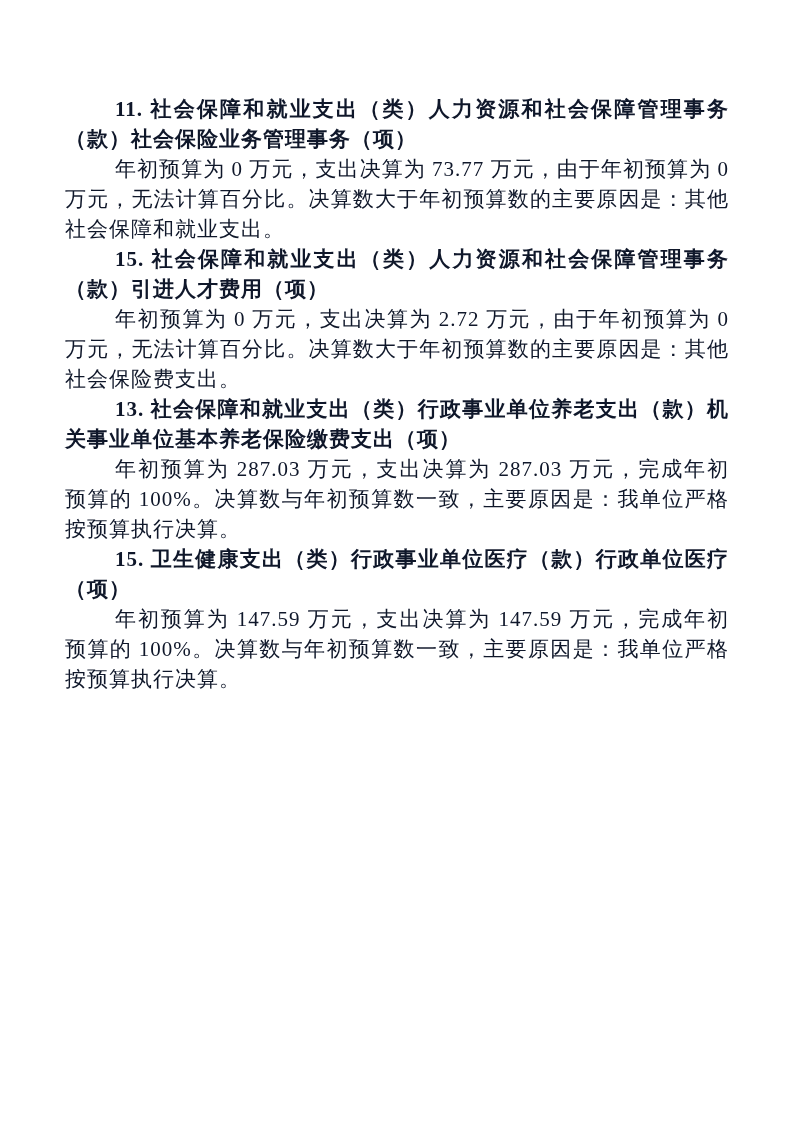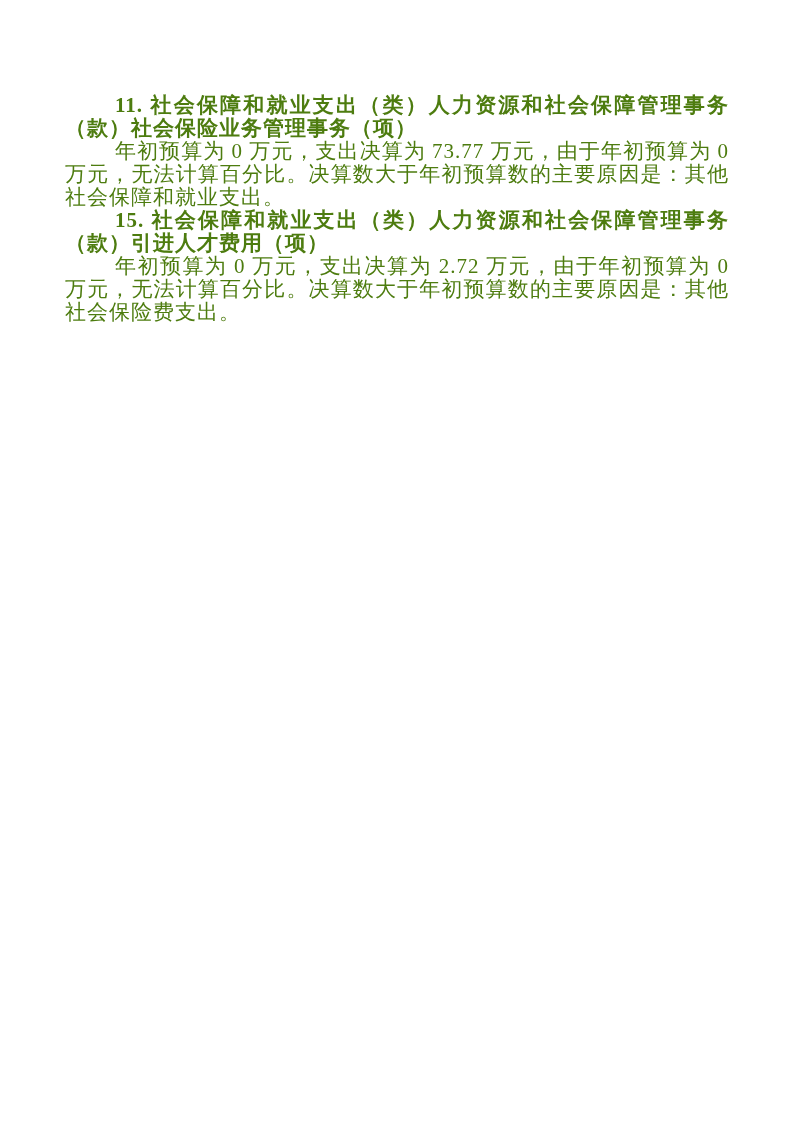--- a/index.html
+++ b/index.html
@@ -14,22 +14,22 @@
   .page {
     position: relative;
     width: 793px;
     height: 1122px;
     background: #ffffff;
     padding: 94px 64px 0 65px;
     overflow: hidden;
   }
   .entry p {
     font-size: 21px;
-    line-height: 23px;
-    color: #4d7c0f;
+    line-height: 30px;
+    color: #0f172a;
     letter-spacing: 1px;
     text-align: justify;
     text-align-last: left;
     text-indent: 50px;
     word-break: break-all;
   }
   .entry p.heading {
     font-weight: bold;
   }
 </style>
@@ -41,21 +41,29 @@
   <section class="entry">
     <p class="heading">11. 社会保障和就业支出（类）人力资源和社会保障管理事务（款）社会保险业务管理事务（项）</p>
     <p class="body-text">年初预算为 0 万元，支出决算为 73.77 万元，由于年初预算为 0 万元，无法计算百分比。决算数大于年初预算数的主要原因是：其他社会保障和就业支出。</p>
   </section>
 
   <section class="entry">
     <p class="heading">15. 社会保障和就业支出（类）人力资源和社会保障管理事务（款）引进人才费用（项）</p>
     <p class="body-text">年初预算为 0 万元，支出决算为 2.72 万元，由于年初预算为 0 万元，无法计算百分比。决算数大于年初预算数的主要原因是：其他社会保险费支出。</p>
   </section>
 
+  <section class="entry">
+    <p class="heading">13. 社会保障和就业支出（类）行政事业单位养老支出（款）机关事业单位基本养老保险缴费支出（项）</p>
+    <p class="body-text">年初预算为 287.03 万元，支出决算为 287.03 万元，完成年初预算的 100%。决算数与年初预算数一致，主要原因是：我单位严格按预算执行决算。</p>
+  </section>
 
   <section class="entry">
   </section>
 
+  <section class="entry">
+    <p class="heading">15. 卫生健康支出（类）行政事业单位医疗（款）行政单位医疗（项）</p>
+    <p class="body-text">年初预算为 147.59 万元，支出决算为 147.59 万元，完成年初预算的 100%。决算数与年初预算数一致，主要原因是：我单位严格按预算执行决算。</p>
+  </section>
 
   <section class="entry">
   </section>
 
 </div>
 
 </body></html>

